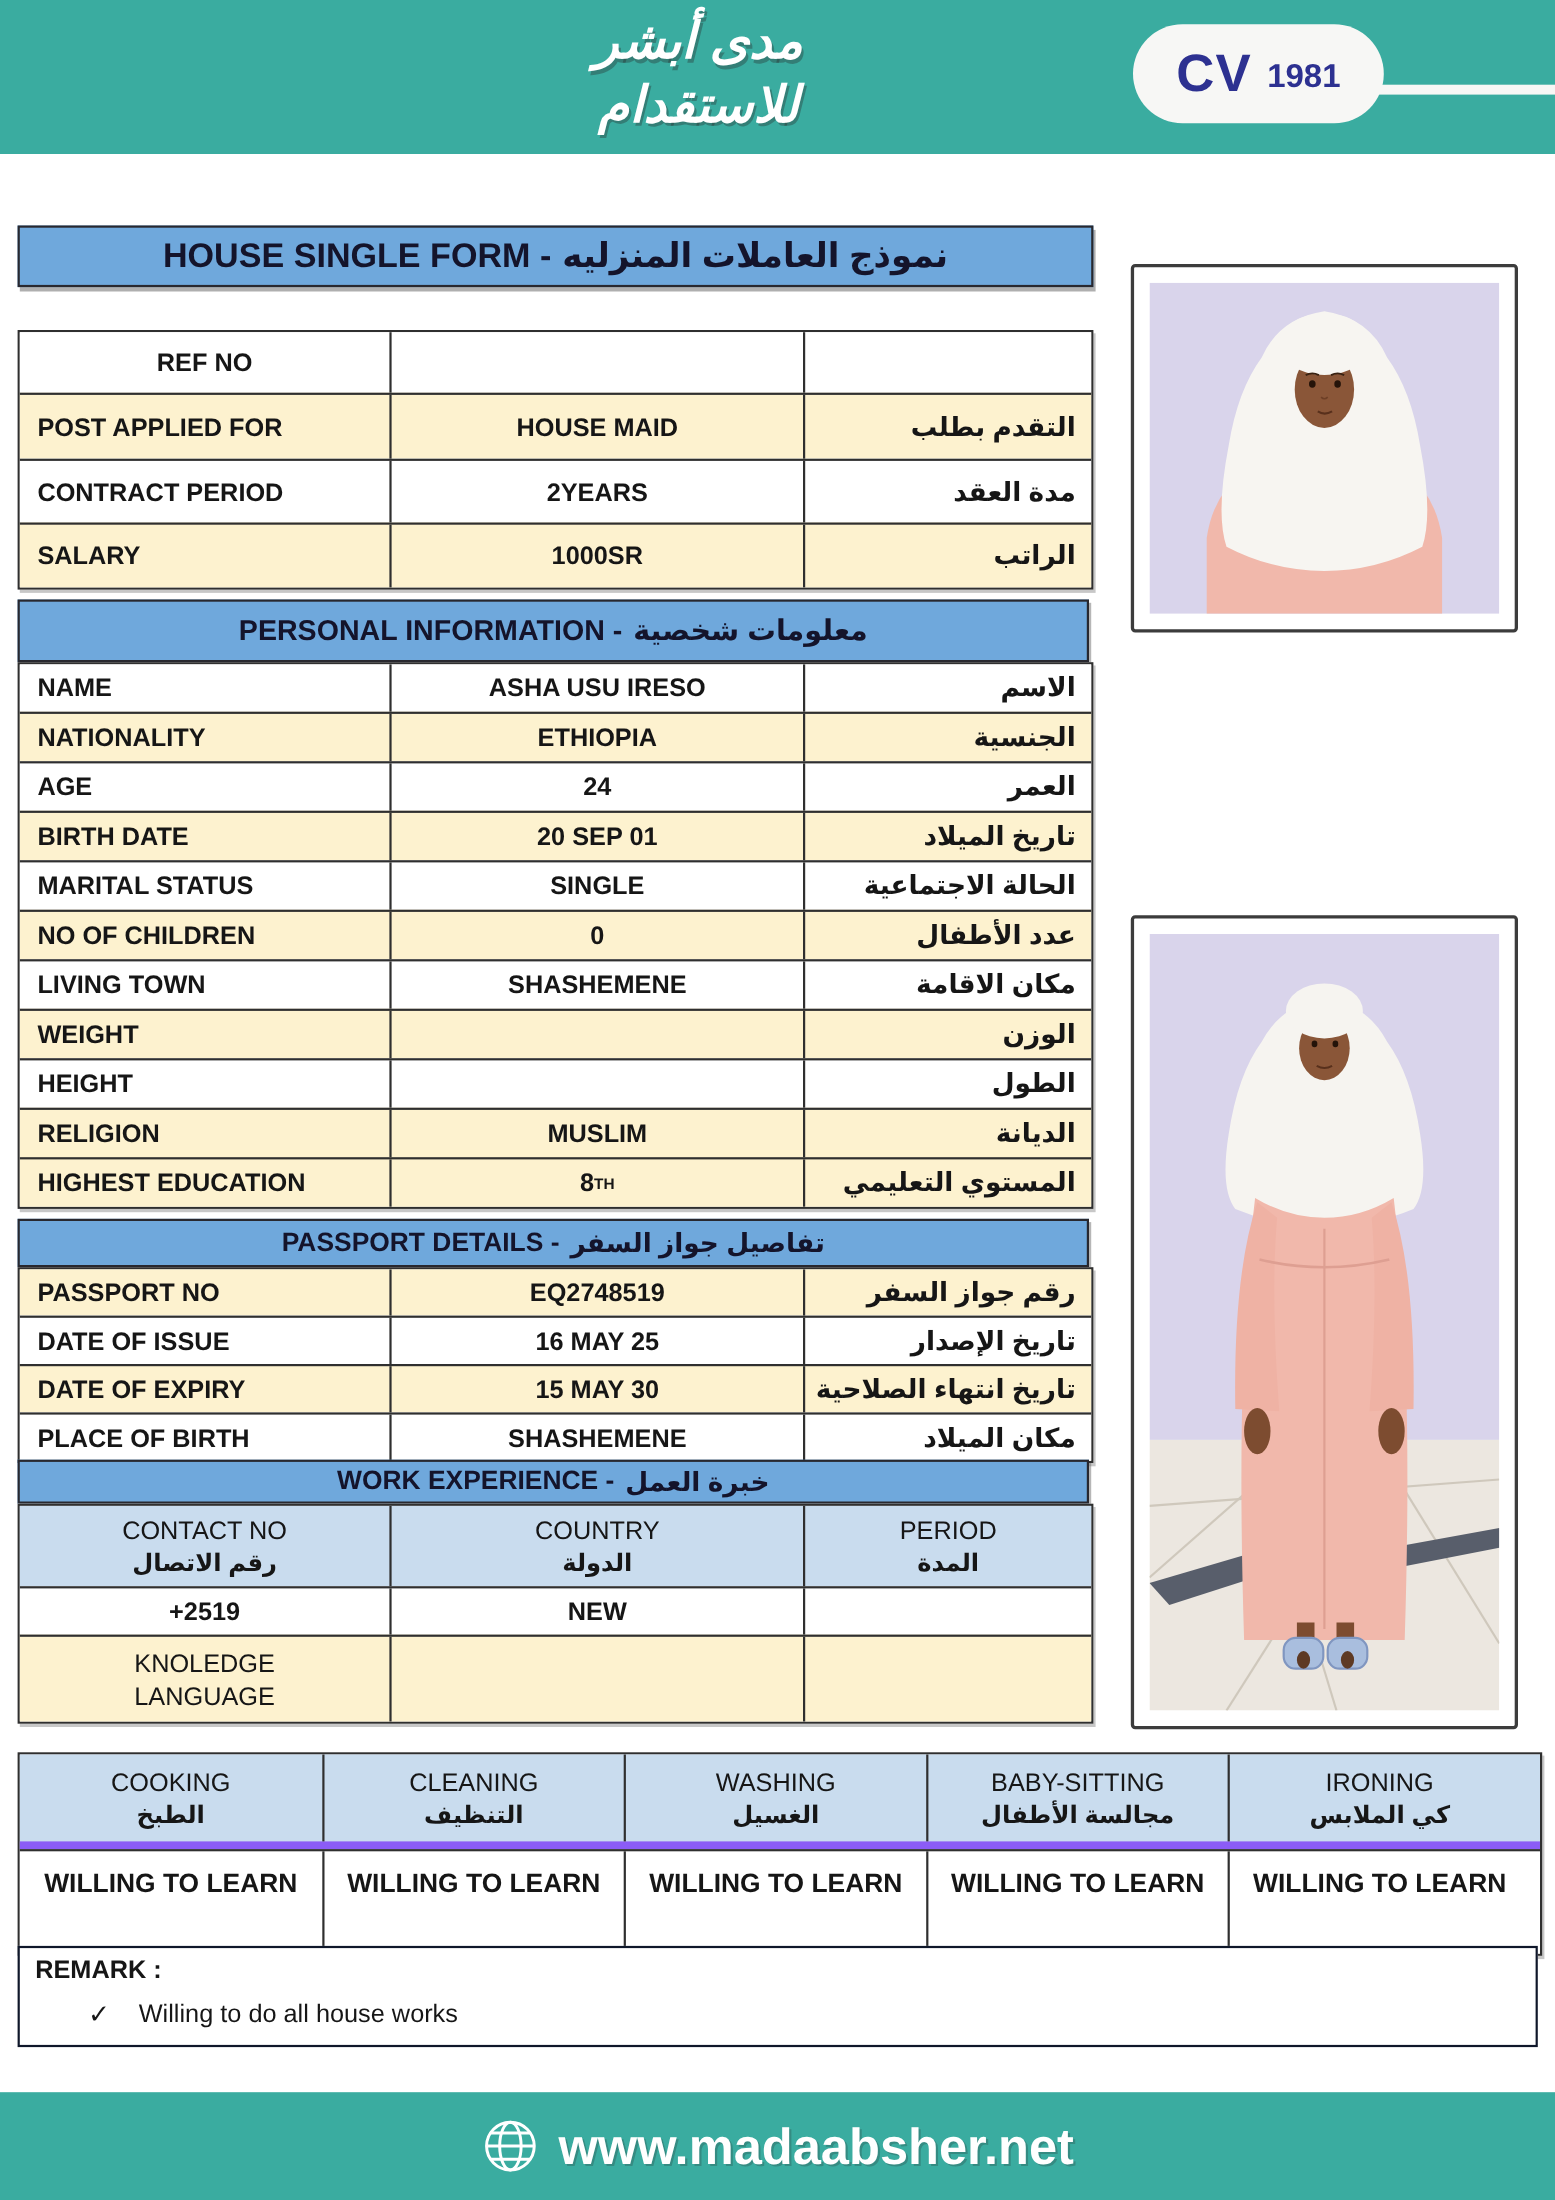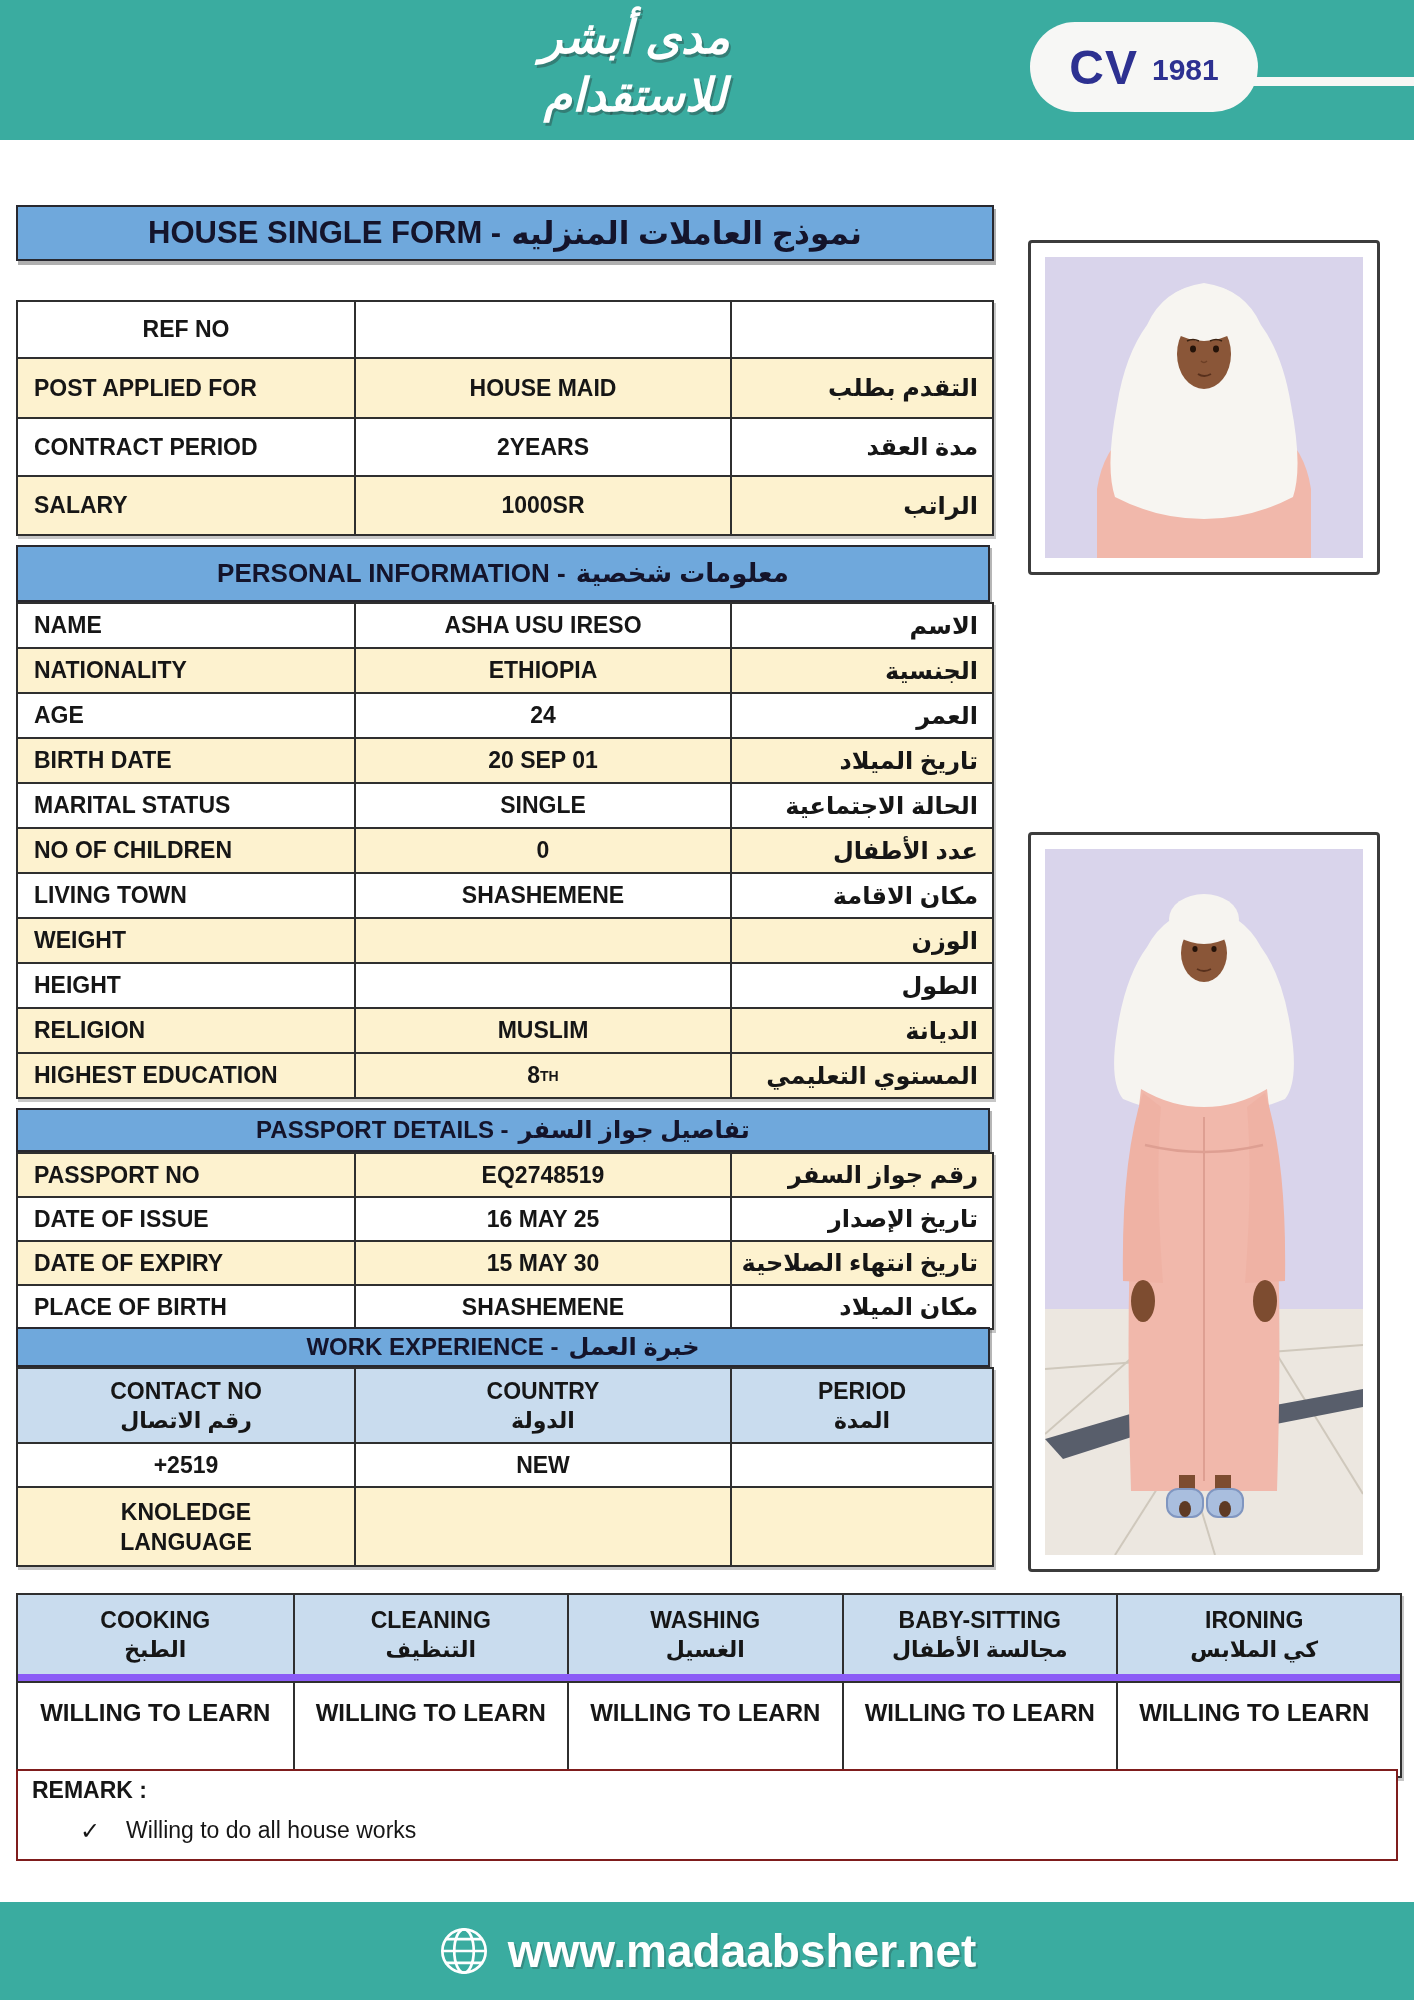--- a/index.html
+++ b/index.html
@@ -47,30 +47,30 @@
   .lblue { background:#c9dcee; }
   .center-lab { justify-content:center; padding-left:0; }
 
   
   .sec-head { position:absolute; left:16px; width:974px; background:#6fa8dc; border:2px solid #28282f;
               box-shadow:2px 3px 0 rgba(110,110,110,0.5); display:flex; align-items:center;
               justify-content:center; gap:10px; font-weight:bold; color:#14142b; box-sizing:border-box; }
 
   
   .two-line { flex-direction:column; justify-content:center; line-height:30px; }
-  .two-line .en { font-weight:bold; font-size:23px; }
+  .two-line .en { font-weight:normal; font-size:23px; }
   .two-line .ar2 { font-weight:bold; font-size:22px; }
 
   
   .sk-c { width:274.5px; }
   .sk-val { justify-content:center; align-items:flex-start; padding-top:16px; font-weight:600; font-size:24px; }
 
   
   .remark-box { position:absolute; left:16px; top:1769px; width:1382px; height:92px;
-                border:2px solid #7f1d1d; box-sizing:border-box; background:#ffffff; }
+                border:2px solid #0f172a; box-sizing:border-box; background:#ffffff; }
   .remark-label { position:absolute; left:14px; top:6px; font-weight:bold; font-size:23px; }
   .remark-line { position:absolute; left:62px; top:46px; font-size:23px; display:flex; gap:26px; }
   .remark-line .chk { font-size:24px; }
 
   
   .photo-frame { position:absolute; background:#ffffff; border:3px solid #3c3c3c; border-radius:4px;
                  padding:14px; box-sizing:border-box; }
   .photo-frame svg { display:block; width:100%; height:100%; }
   .pf1 { left:1028px; top:240px; width:352px; height:335px; }
   .pf2 { left:1028px; top:832px; width:352px; height:740px; }

